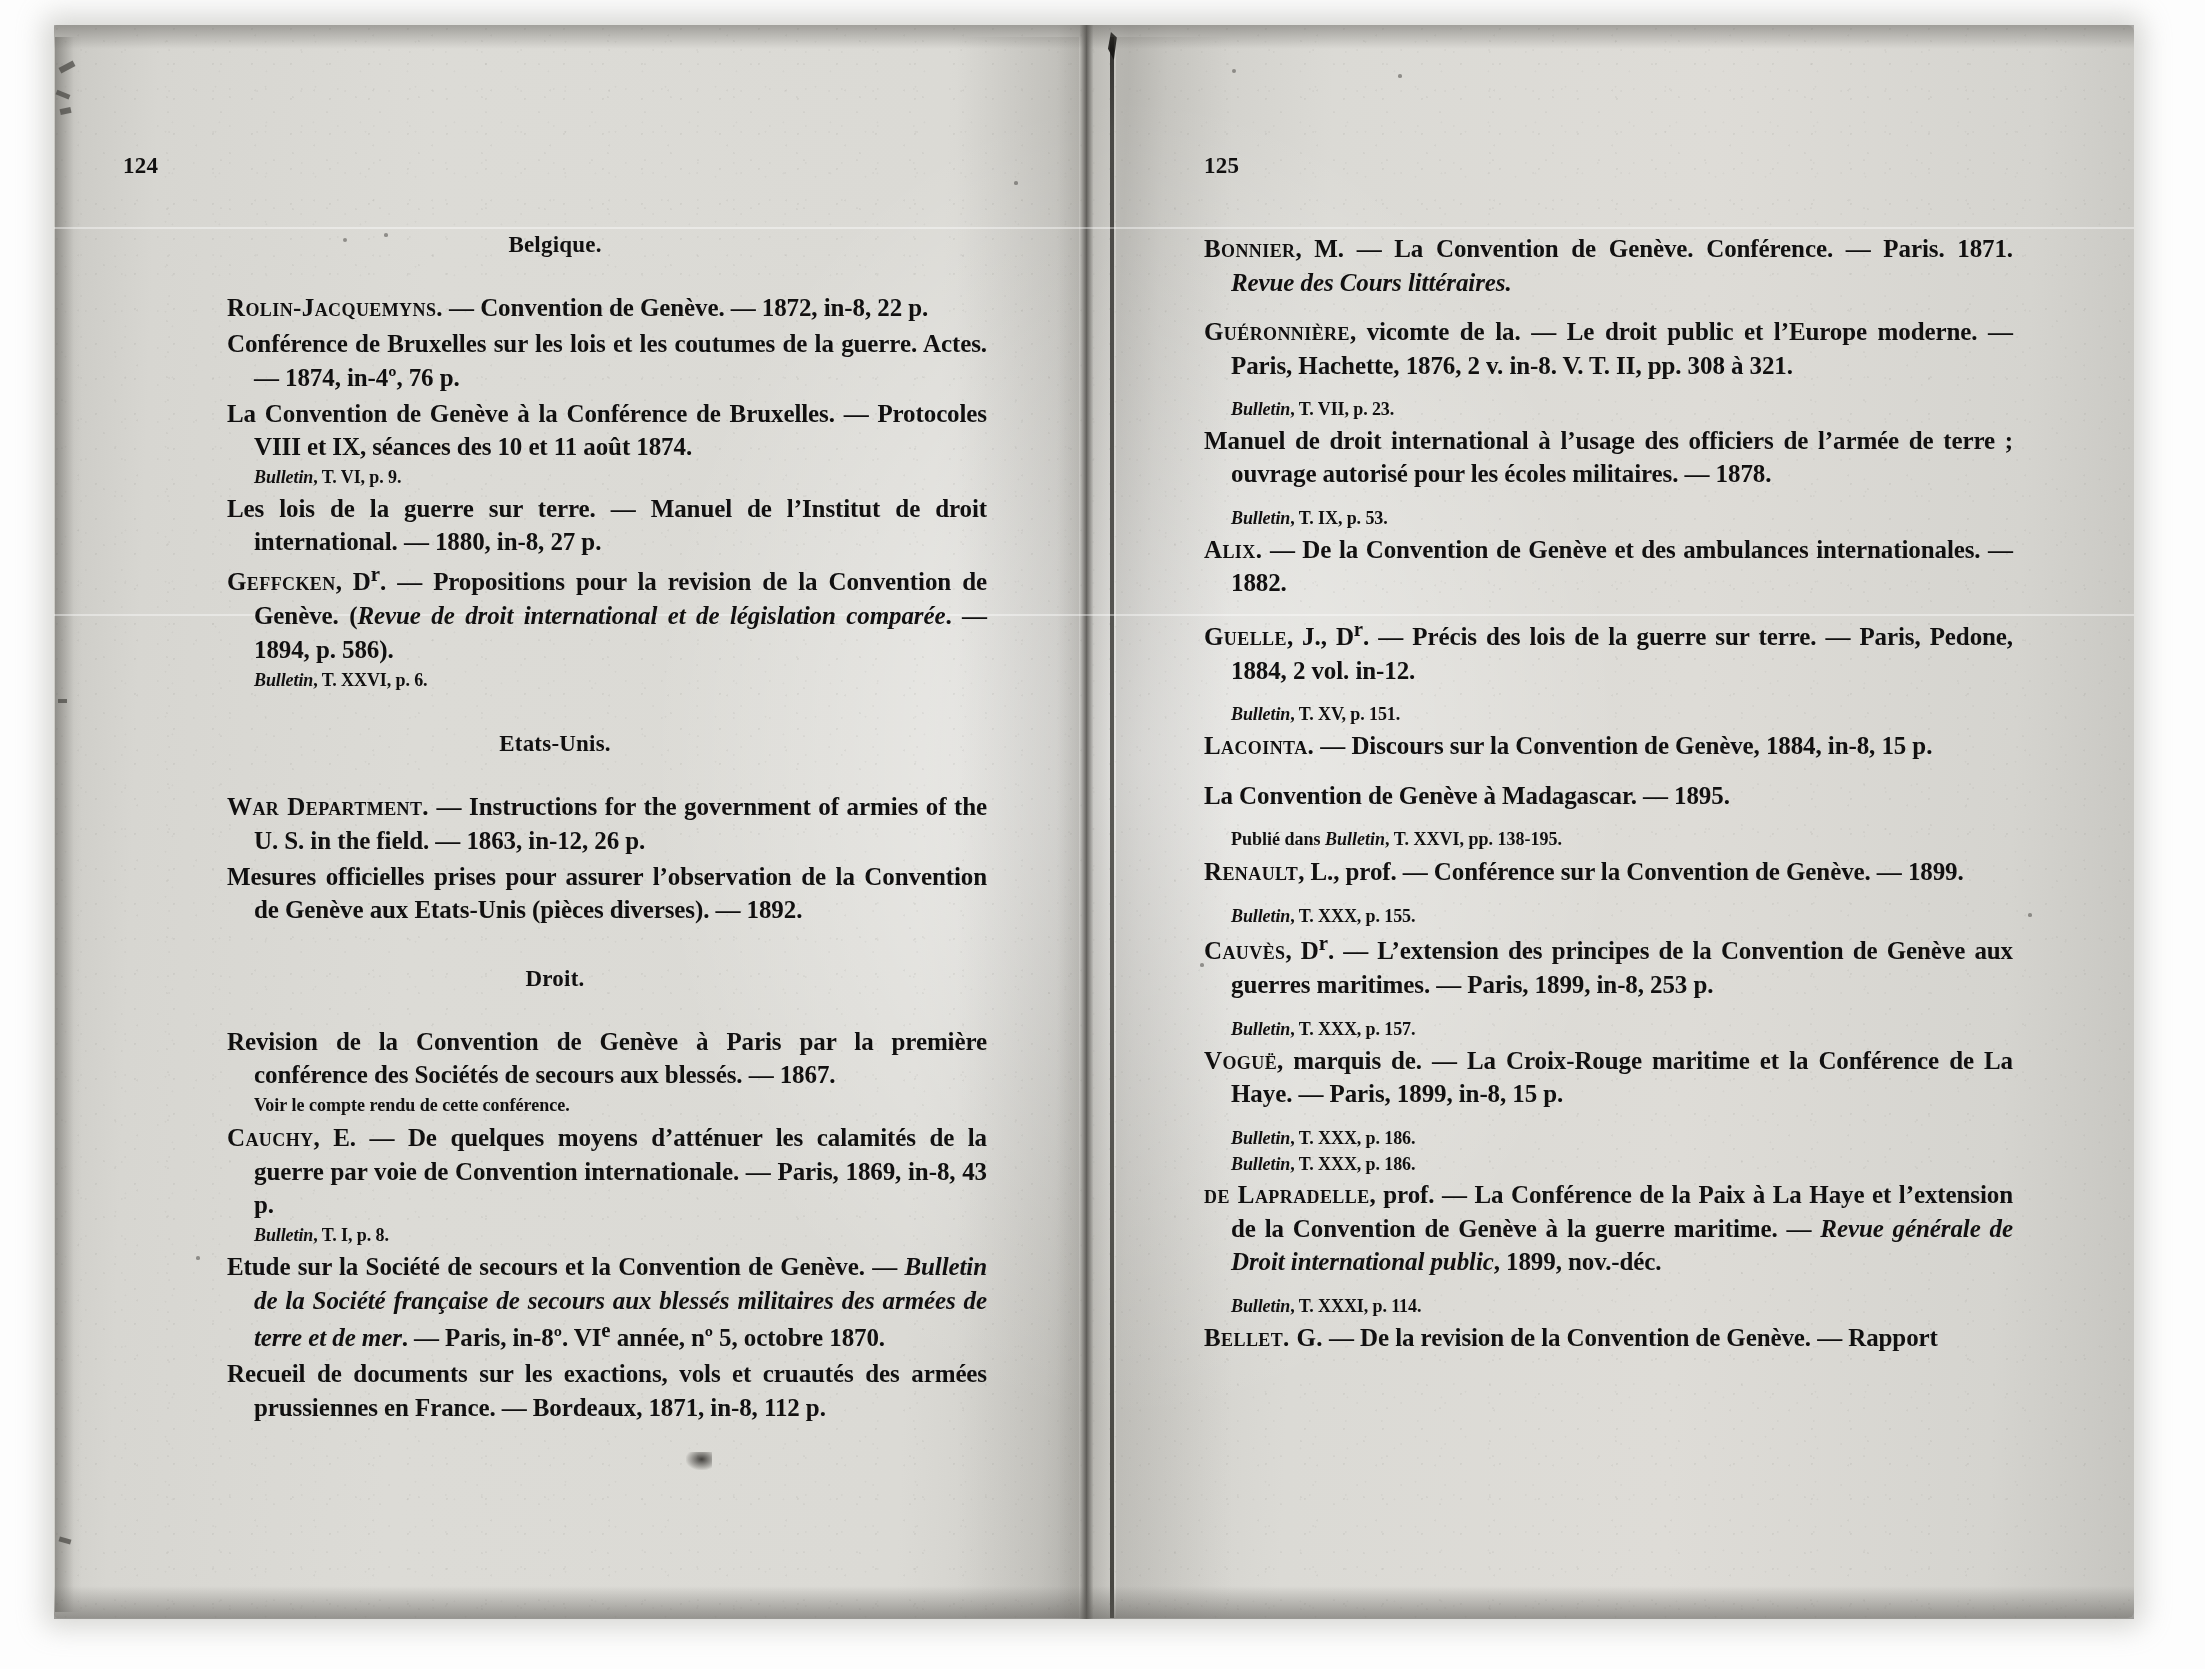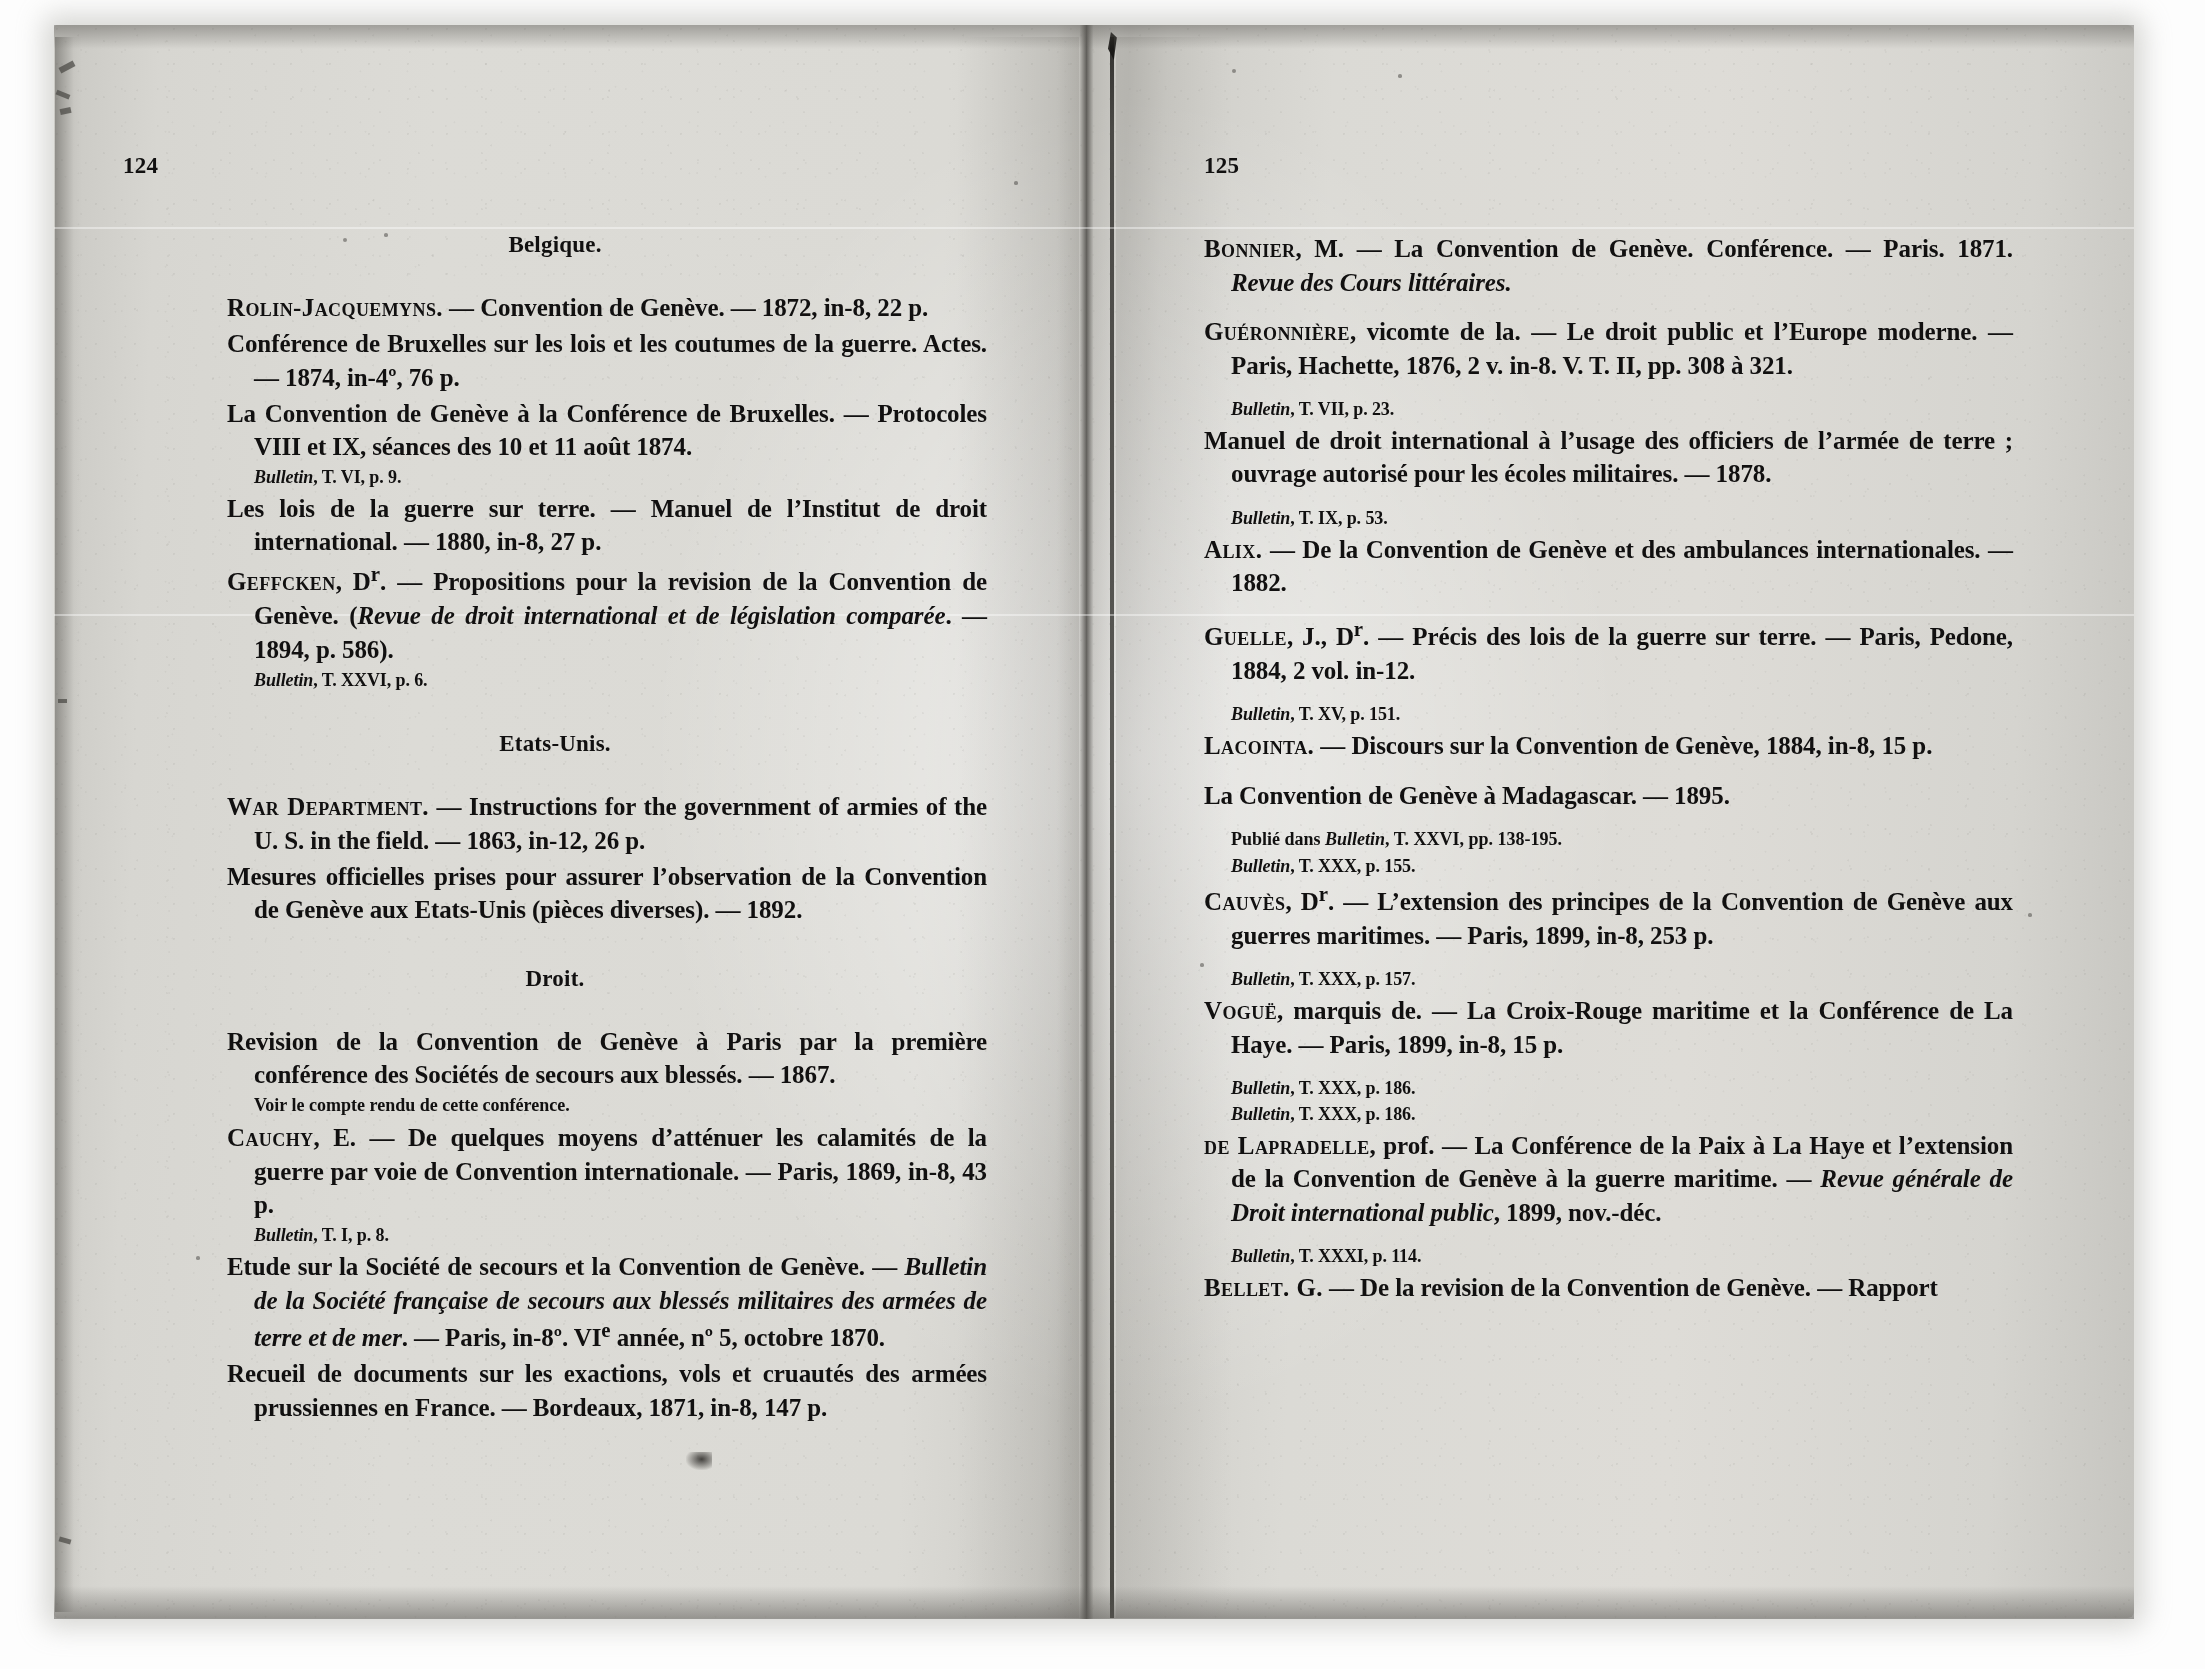--- a/index.html
+++ b/index.html
@@ -302,21 +302,21 @@
 
   <p class="entry">
     <span class="sc">Cauchy</span>, E. — De quelques moyens d’atténuer les calamités de la guerre par voie de Convention internationale. — Paris, 1869, in-8, 43 p.
   </p>
   <p class="ref"><em>Bulletin</em>, T. I, p. 8.</p>
 
   <p class="entry">
     Etude sur la Société de secours et la Convention de Genève. — <em>Bulletin de la Société française de secours aux blessés militaires des armées de terre et de mer</em>. — Paris, in-8º. VI<sup>e</sup> année, nº 5, octobre 1870.
   </p>
   <p class="entry">
-    Recueil de documents sur les exactions, vols et cruautés des armées prussiennes en France. — Bordeaux, 1871, in-8, 147 p.
+    Recueil de documents sur les exactions, vols et cruautés des armées prussiennes en France. — Bordeaux, 1871, in-8, 112 p.
   </p>
 
 </div>
 
 <div class="page" id="page-right">
 
   <div class="folio">125</div>
 
   <p class="entry">
     <span class="sc">Bonnier</span>, M. — La Convention de Genève. Conférence. — Paris. 1871. <em>Revue des Cours littéraires.</em>
@@ -343,20 +343,23 @@
 
   <p class="entry">
     <span class="sc">Lacointa.</span> — Discours sur la Convention de Genève, 1884, in-8, 15 p.
   </p>
 
   <p class="entry">
     La Convention de Genève à Madagascar. — 1895.
   </p>
   <p class="note">Publié dans <em>Bulletin</em>, T. XXVI, pp. 138-195.</p>
 
+  <p class="entry">
+    <span class="sc">Renault</span>, L., prof. — Conférence sur la Convention de Genève. — 1899.
+  </p>
   <p class="ref"><em>Bulletin</em>, T. XXX, p. 155.</p>
 
   <p class="entry">
     <span class="sc">Cauvès</span>, D<sup>r</sup>. — L’extension des principes de la Convention de Genève aux guerres maritimes. — Paris, 1899, in-8, 253 p.
   </p>
   <p class="ref"><em>Bulletin</em>, T. XXX, p. 157.</p>
 
   <p class="entry">
     <span class="sc">Voguë</span>, marquis de. — La Croix-Rouge maritime et la Conférence de La Haye. — Paris, 1899, in-8, 15 p.
   </p>

